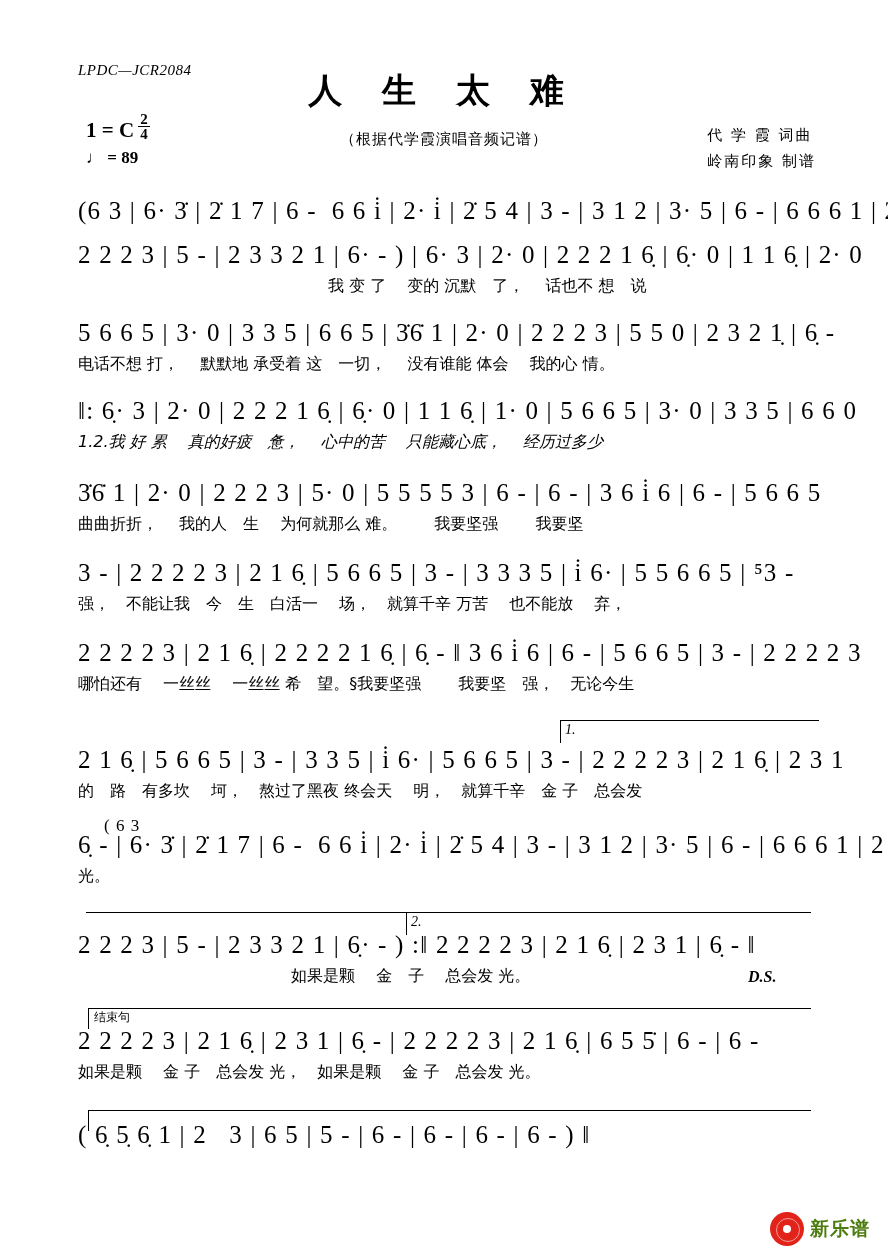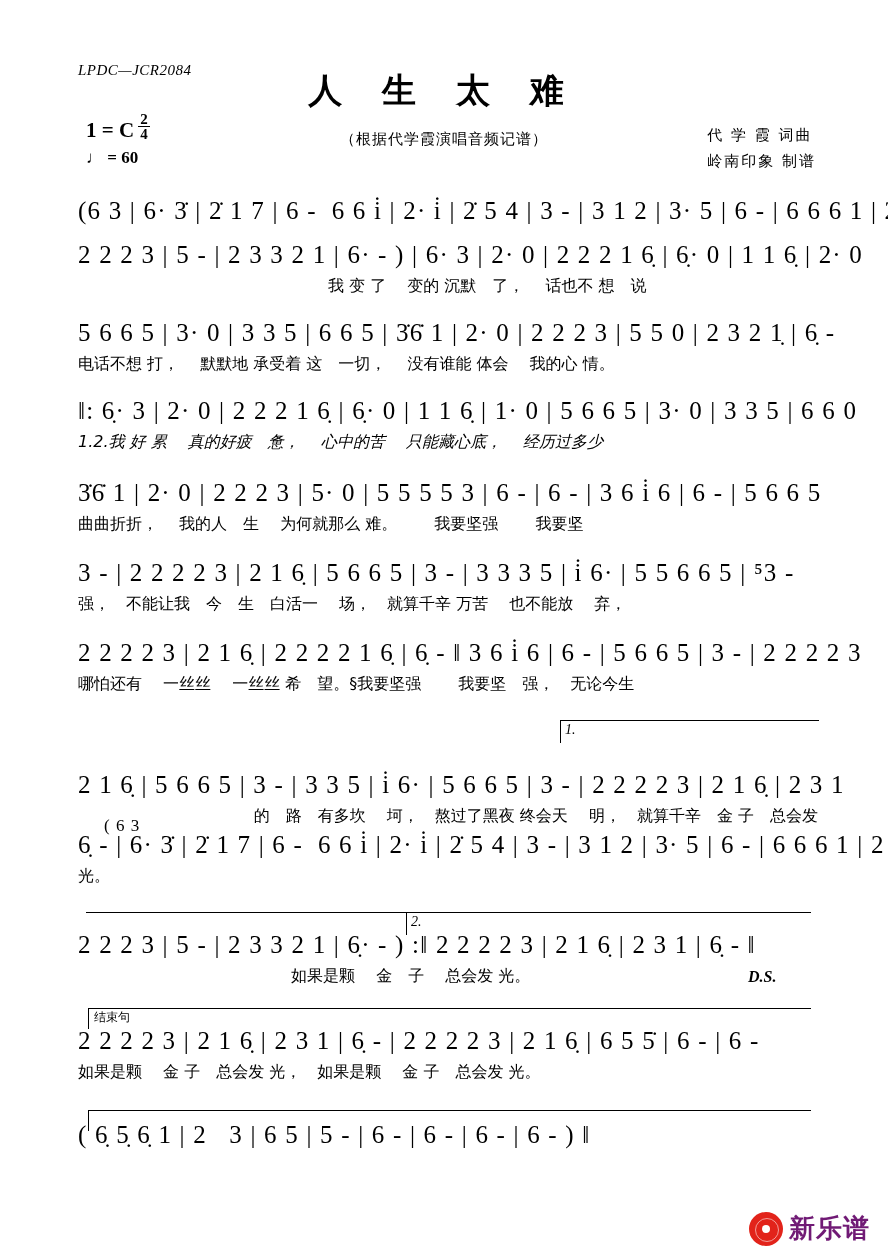--- a/index.html
+++ b/index.html
@@ -184,39 +184,39 @@
     content: "";
     position: absolute;
     left: 6px; top: 6px;
     width: 22px; height: 22px;
     border-radius: 50%;
     border: 1.5px solid rgba(255,255,255,.55);
   }
   .logo .txt {
     font-family: "DejaVu Sans", sans-serif;
     font-weight: bold;
-    font-size: 26px;
-    color: #701a75;
+    font-size: 19px;
+    color: #4d7c0f;
     letter-spacing: 1px;
   }
 </style>
 </head>
 <body>
 
 <div class="sheet">
 
   <div class="code">LPDC—JCR2084</div>
 
   <div class="title">人 生 太 难</div>
   <div class="subtitle">（根据代学霞演唱音频记谱）</div>
 
   <div class="keysig">
     <span>1 = C</span><span class="frac"><span class="num">2</span><span class="den">4</span></span>
   </div>
-  <div class="tempo">♩ = 60</div>
+  <div class="tempo">♩ = 89</div>
 
   <div class="credit">
     <div>代 学 霞 词曲</div>
     <div>岭南印象 制谱</div>
   </div>
 
   <div class="row" style="top:196px;">
     <div class="notes">(6 3 | 6· 3̇ | 2̇ 1 7 | 6 -  6 6 i̇ | 2· i̇ | 2̇ 5 4 | 3 - | 3 1 2 | 3· 5 | 6 - | 6 6 6 1 | 2 -</div>
   </div>
 
@@ -247,21 +247,21 @@
 
   <div class="row" style="top:638px;">
     <div class="notes">2 2 2 2 3 | 2 1 6̣ | 2 2 2 2 1 6̣ | 6̣ - ‖ 3 6 i̇ 6 | 6 - | 5 6 6 5 | 3 - | 2 2 2 2 3</div>
     <div class="lyrics">哪怕还有　 一丝丝　 一丝丝 希　望。§我要坚强　　 我要坚　强，　无论今生</div>
   </div>
 
   <div class="volta" style="left:560px; top:720px; width:258px;">
     <span>1.</span>
   </div>
 
-  <div class="row" style="top:770px;text-align:right;">
+  <div class="row" style="top:745px;">
     <div class="notes">2 1 6̣ | 5 6 6 5 | 3 - | 3 3 5 | i̇ 6· | 5 6 6 5 | 3 - | 2 2 2 2 3 | 2 1 6̣ | 2 3 1</div>
     <div class="lyrics">的　路　有多坎　 坷，　熬过了黑夜 终会天　 明，　就算千辛　金 子　总会发</div>
   </div>
 
   <div class="grace" style="left:104px; top:816px;">( 6 3</div>
   <div class="row" style="top:830px;">
     <div class="notes">6̣ - | 6· 3̇ | 2̇ 1 7 | 6 -  6 6 i̇ | 2· i̇ | 2̇ 5 4 | 3 - | 3 1 2 | 3· 5 | 6 - | 6 6 6 1 | 2 -</div>
     <div class="lyrics">光。</div>
   </div>
 

